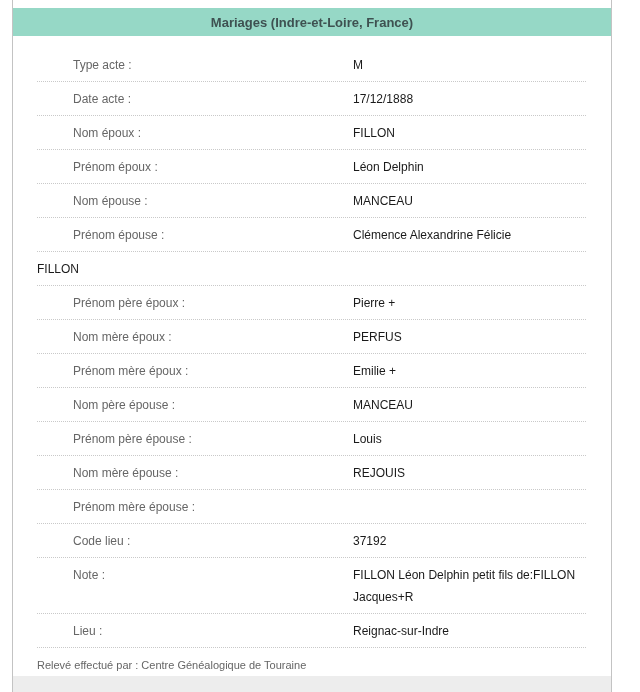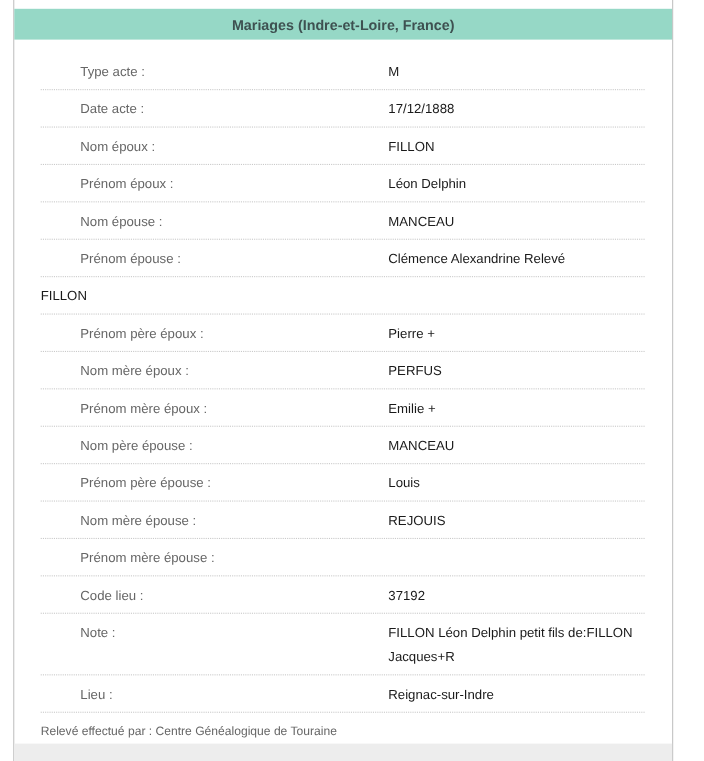--- a/index.html
+++ b/index.html
@@ -111,21 +111,21 @@
     <span class="row-value">Léon Delphin</span>
   </div>
 
   <div class="row">
     <span class="row-label">Nom épouse :</span>
     <span class="row-value">MANCEAU</span>
   </div>
 
   <div class="row">
     <span class="row-label">Prénom épouse :</span>
-    <span class="row-value">Clémence Alexandrine Relevé</span>
+    <span class="row-value">Clémence Alexandrine Félicie</span>
   </div>
 
   <div class="row">
     <span class="row-value">FILLON</span>
   </div>
 
   <div class="row">
     <span class="row-label">Prénom père époux :</span>
     <span class="row-value">Pierre +</span>
   </div>

